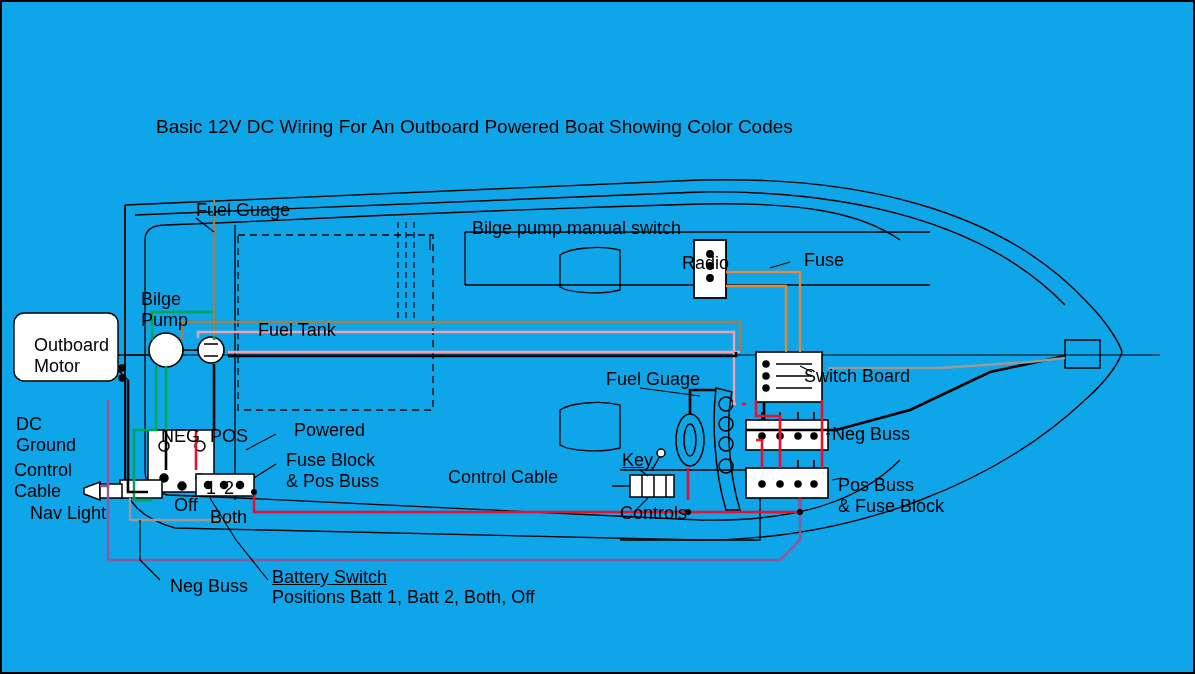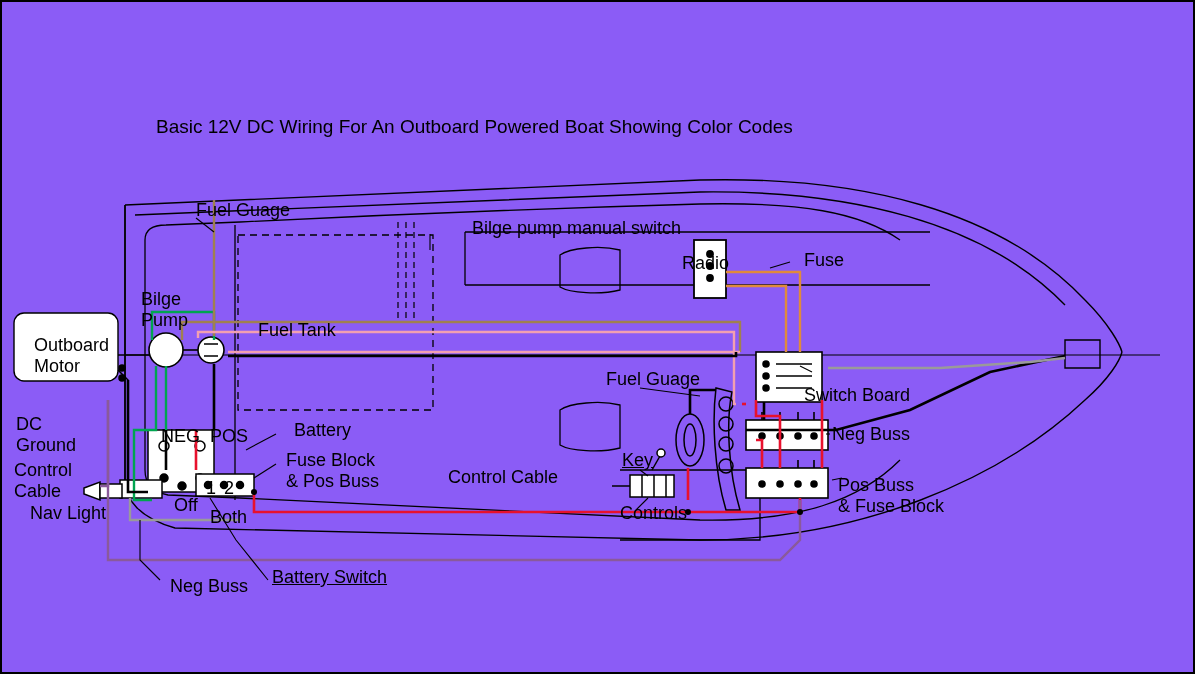--- a/index.html
+++ b/index.html
@@ -4,21 +4,21 @@
 <style>
   html, body {
     margin: 0;
     padding: 0;
     background: #ffffff;
   }
   #page {
     position: relative;
     width: 1195px;
     height: 674px;
-    background: #8b5cf6;
+    background: #0ea5e9;
     overflow: hidden;
     font-family: "Liberation Sans", sans-serif;
   }
   #diagram-svg {
     position: absolute;
     left: 0;
     top: 0;
     width: 1195px;
     height: 674px;
   }
@@ -265,37 +265,38 @@
   <div class="lbl" style="left:196px; top:200px;">Fuel Guage</div>
   <div class="lbl" style="left:425px; top:218px;margin-left:47px;">Bilge pump manual switch</div>
   <div class="lbl" style="left:682px; top:253px;">Radio</div>
   <div class="lbl" style="left:804px; top:250px;">Fuse</div>
   <div class="lbl" style="left:141px; top:289px;">Bilge
 Pump</div>
   <div class="lbl" style="left:258px; top:320px;">Fuel Tank</div>
   <div class="lbl" style="left:34px; top:335px;">Outboard
 Motor</div>
   <div class="lbl" style="left:606px; top:369px;">Fuel Guage</div>
-  <div class="lbl" style="left:804px; top:385px;">Switch Board</div>
+  <div class="lbl" style="left:804px; top:366px;">Switch Board</div>
   <div class="lbl" style="left:16px; top:414px;">DC
 Ground</div>
   <div class="lbl" style="left:145px; top:426px;margin-left:16px;">NEG  POS</div>
-  <div class="lbl" style="left:294px; top:420px;">Battery</div>
+  <div class="lbl" style="left:294px; top:420px;">Powered</div>
   <div class="lbl" style="left:832px; top:424px;">Neg Buss</div>
   <div class="lbl" style="left:14px; top:460px;">Control
 Cable</div>
   <div class="lbl" style="left:286px; top:450px;">Fuse Block
 &amp; Pos Buss</div>
   <div class="lbl" style="left:448px; top:467px;">Control Cable</div>
   <div class="lbl" style="left:622px; top:450px;text-decoration:underline;">Key</div>
   <div class="lbl" style="left:838px; top:475px;">Pos Buss
 &amp; Fuse Block</div>
   <div class="lbl" style="left:30px; top:503px;">Nav Light</div>
   <div class="lbl" style="left:174px; top:495px;">Off</div>
   <div class="lbl" style="left:206px; top:478px;">1</div>
   <div class="lbl" style="left:224px; top:478px;">2</div>
   <div class="lbl" style="left:210px; top:507px;">Both</div>
   <div class="lbl" style="left:620px; top:503px;">Controls</div>
   <div class="lbl" style="left:170px; top:576px;">Neg Buss</div>
   <div class="lbl" style="left:272px; top:567px;text-decoration:underline;">Battery Switch</div>
+  <div class="lbl" style="left:272px; top:587px;">Positions Batt 1, Batt 2, Both, Off</div>
 
 
 </div>
 
 </body></html>

